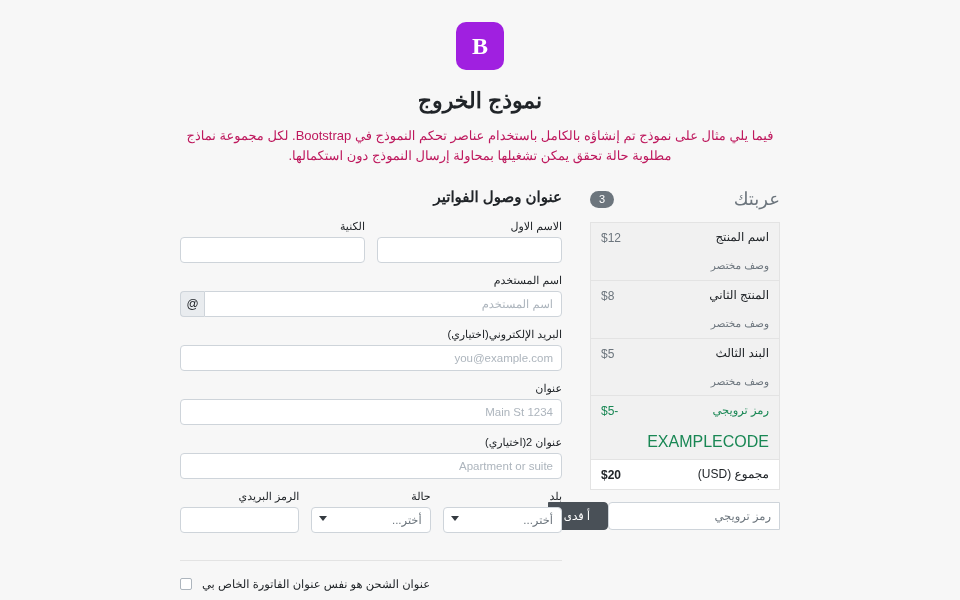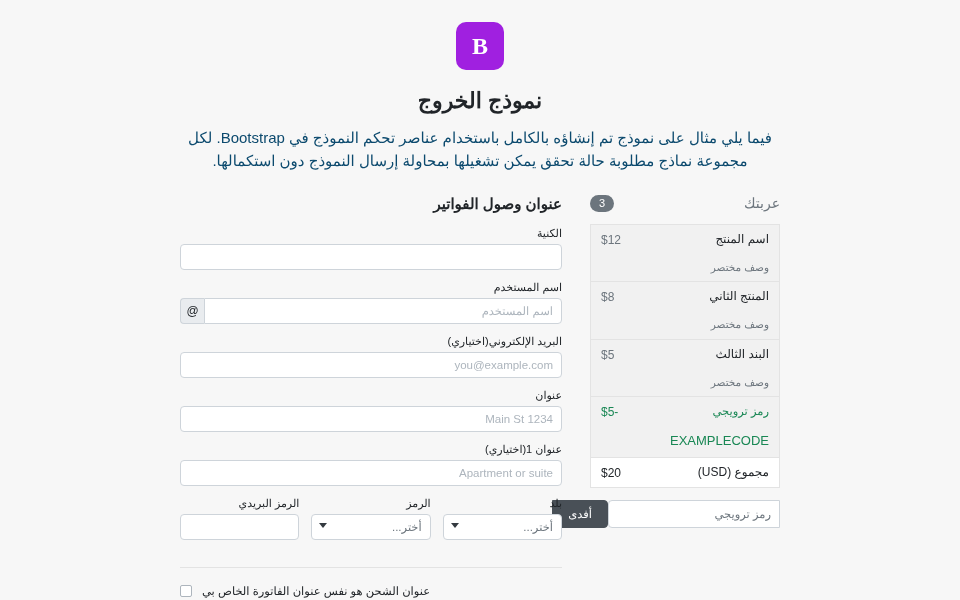--- a/index.html
+++ b/index.html
@@ -38,22 +38,22 @@
   }
   .logo svg { display: block; }
   .title {
     font-size: 22px;
     font-weight: bold;
     margin-top: 18px;
     color: #212529;
     letter-spacing: 0;
   }
   .lead {
-    font-size: 15px;
-    color: #0c4a6e;
+    font-size: 13px;
+    color: #be185d;
     line-height: 1.55;
     width: 600px;
     margin: 12px auto 16px auto;
   }
 
   
   .content {
     width: 600px;
     margin: 22px auto 0 auto;
     display: flex;
@@ -69,21 +69,21 @@
   }
 
   
   .cart-head {
     display: flex;
     align-items: center;
     justify-content: space-between;
     margin-bottom: 12px;
   }
   .cart-title {
-    font-size: 14px;
+    font-size: 18px;
     color: #6c757d;
     font-weight: normal;
   }
   .badge {
     background: #6c757d;
     color: #fff;
     border-radius: 10px;
     font-size: 11px;
     padding: 3px 7px;
     line-height: 1;
@@ -117,27 +117,27 @@
     line-height: 1.3;
     margin-top: 14px;
   }
   .li-price {
     font-size: 12px;
     color: #6c757d;
     white-space: nowrap;
     padding-top: 1px;
   }
   .li-promo .li-name { color: #198754; font-size: 11.5px; }
-  .li-promo .li-desc { color: #198754; font-size: 13px; }
+  .li-promo .li-desc { color: #198754; font-size: 16px; }
   .li-promo .li-price { color: #198754; }
   .li-total {
     background: #fff;
   }
   .li-total .li-name { font-weight: normal; font-size: 12px; }
-  .li-total .li-price { font-weight: normal; color: #212529; }
+  .li-total .li-price { font-weight: bold; color: #212529; }
 
   .promo-form {
     display: flex;
     margin-top: 12px;
   }
   .promo-input {
     flex: 1 1 auto;
     height: 28px;
     border: 1px solid #ced4da;
     border-radius: 4px 0 0 4px;
@@ -151,21 +151,21 @@
   }
   .promo-input::placeholder { color: #6c757d; }
   .promo-btn {
     height: 28px;
     border: 1px solid #495057;
     background: #495057;
     color: #fff;
     font-size: 11.5px;
     padding: 0 15px;
     border-radius: 0 4px 4px 0;
-    font-family: Liberation Sans, sans-serif;
+    font-family: Liberation Mono, monospace;
     cursor: pointer;
     box-sizing: border-box;
   }
 
   
   .form-title {
     font-size: 15px;
     font-weight: bold;
     color: #212529;
     margin: 0 0 14px 0;
@@ -342,20 +342,24 @@
         <input class="promo-input" type="text" placeholder="رمز ترويجي" style="">
         <button class="promo-btn" type="button">أفدى</button>
       </div>
     </div>
 
     <div class="col-form">
       <div class="form-title">عنوان وصول الفواتير</div>
 
       <div class="row2">
         <div class="fld half">
+          <label>الاسم الاول</label>
+          <input class="inp" type="text" placeholder="" style="">
+        </div>
+        <div class="fld half">
           <label>الكنية</label>
           <input class="inp" type="text" placeholder="" style="">
         </div>
       </div>
 
       <div class="fld">
         <label>اسم المستخدم</label>
         <div class="input-group">
           <span class="addon">@</span>
           <input class="inp" type="text" placeholder="اسم المستخدم" style="">
@@ -366,34 +370,34 @@
         <label>البريد الإلكتروني(اختياري)</label>
         <input class="inp" type="text" placeholder="you@example.com" style="">
       </div>
 
       <div class="fld">
         <label>عنوان</label>
         <input class="inp" type="text" placeholder="1234 Main St" style="">
       </div>
 
       <div class="fld">
-        <label>عنوان 1(اختياري)</label>
+        <label>عنوان 2(اختياري)</label>
         <input class="inp" type="text" placeholder="Apartment or suite" style="">
       </div>
 
       <div class="row2">
         <div class="fld half">
           <label>بلد</label>
           <div class="sel-wrap">
             <div class="sel">أختر...</div>
             <span class="sel-caret"></span>
           </div>
         </div>
         <div class="fld half">
-          <label>الرمز</label>
+          <label>حالة</label>
           <div class="sel-wrap">
             <div class="sel">أختر...</div>
             <span class="sel-caret"></span>
           </div>
         </div>
         <div class="fld half">
           <label>الرمز البريدي</label>
           <input class="inp" type="text" placeholder="" style="">
         </div>
       </div>

